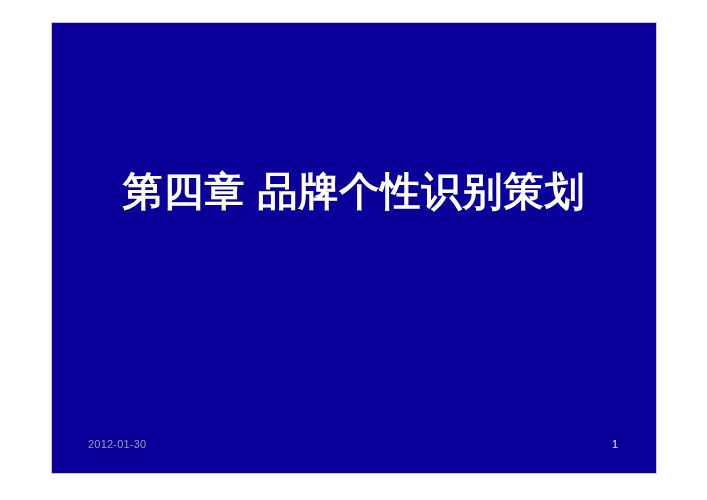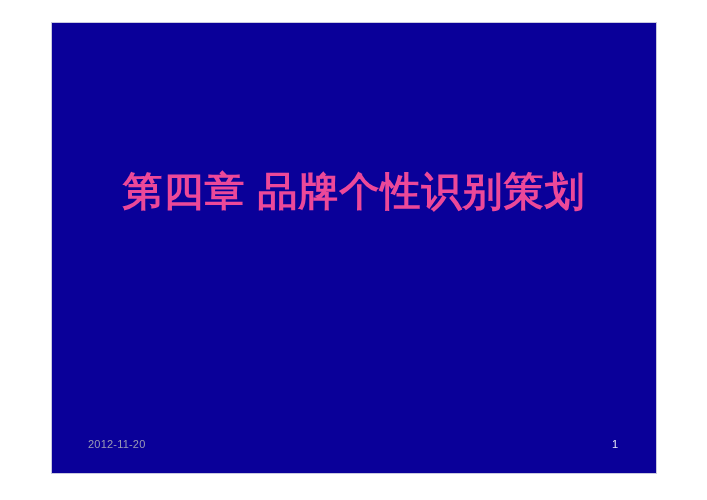--- a/index.html
+++ b/index.html
@@ -37,21 +37,21 @@
 
   .slide-title {
     position: absolute;
     left: 0;
     top: 143px;
     width: 100%;
     text-align: center;
     font-size: 40px;
     line-height: 50px;
     font-weight: bold;
-    color: #ec4899;
+    color: #ffffff;
     letter-spacing: 1px;
     white-space: nowrap;
   }
 
   .subtitle-block {
     position: absolute;
     left: 163px;
     top: 224px;
     width: 420px;
     text-align: left;
@@ -89,19 +89,19 @@
 </head>
 <body>
 
 <div class="page">
 
   <div class="slide">
 
     <div class="slide-title">第四章 品牌个性识别策划</div>
 
 
-    <div class="footer-date">2012-11-20</div>
+    <div class="footer-date">2012-01-30</div>
 
     <div class="footer-pagenum">1</div>
 
   </div>
 
 </div>
 
 </body></html>

